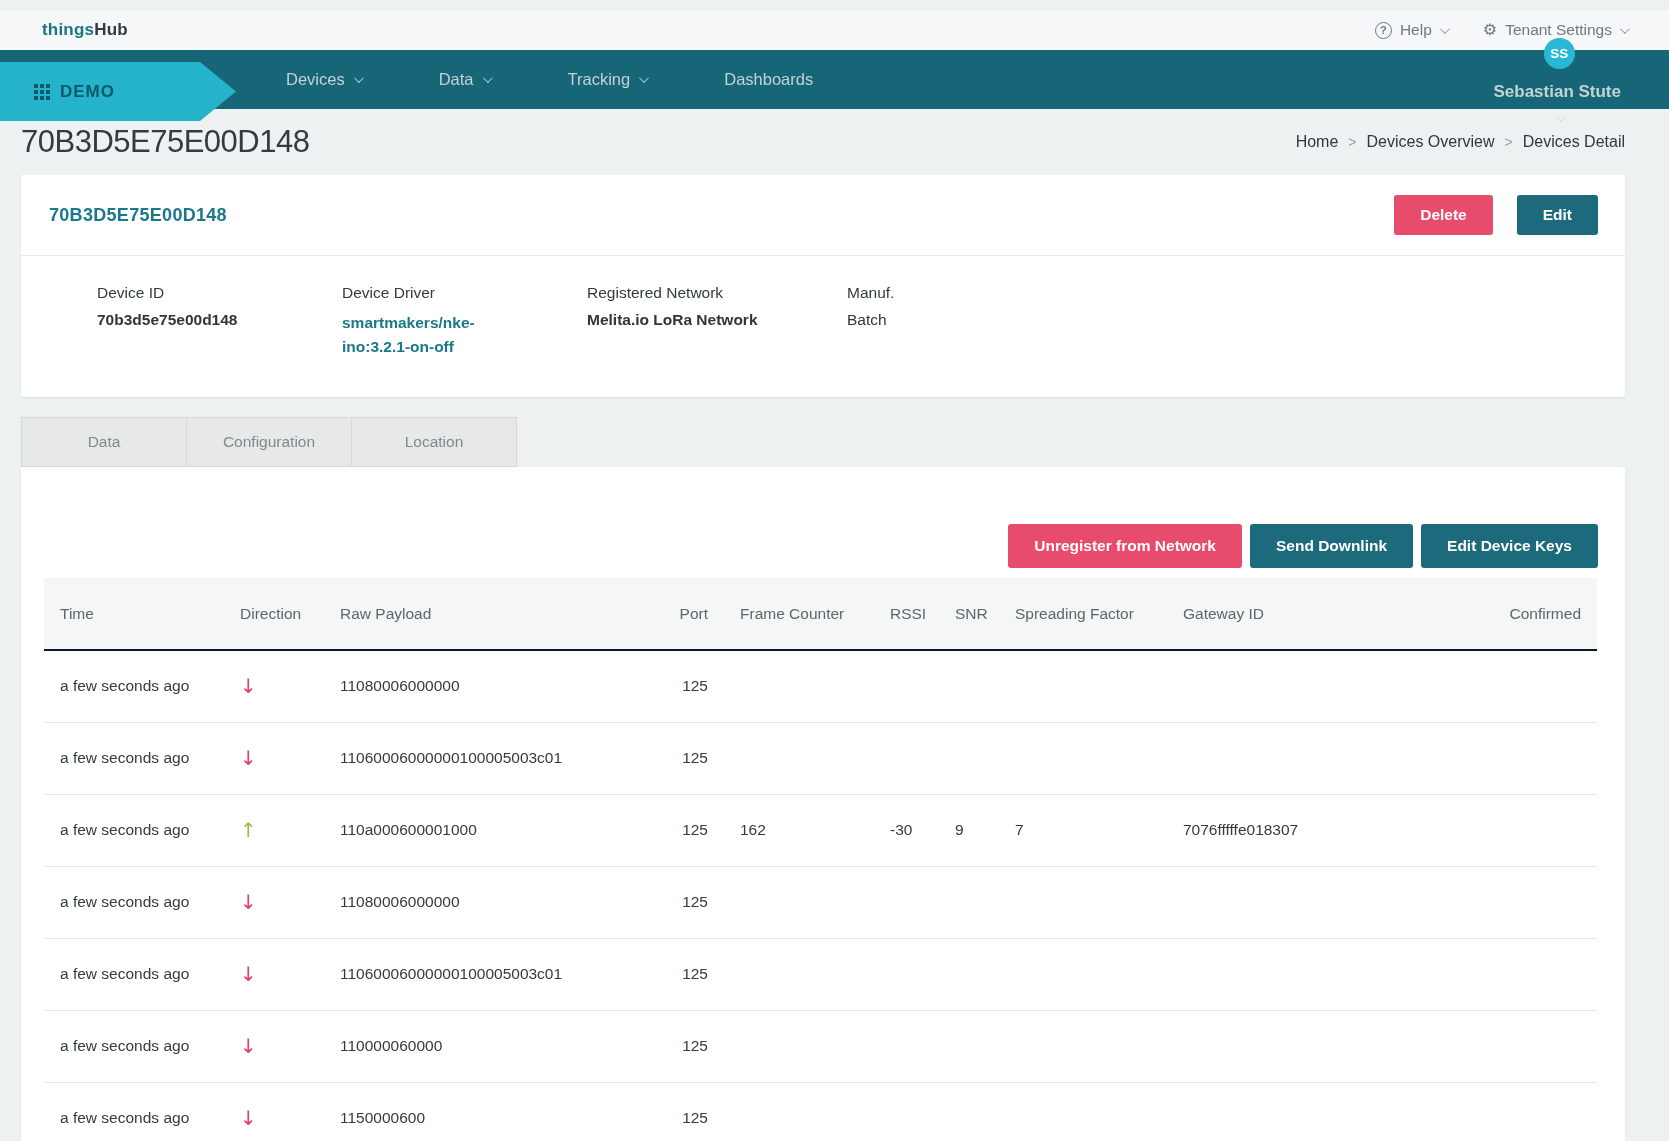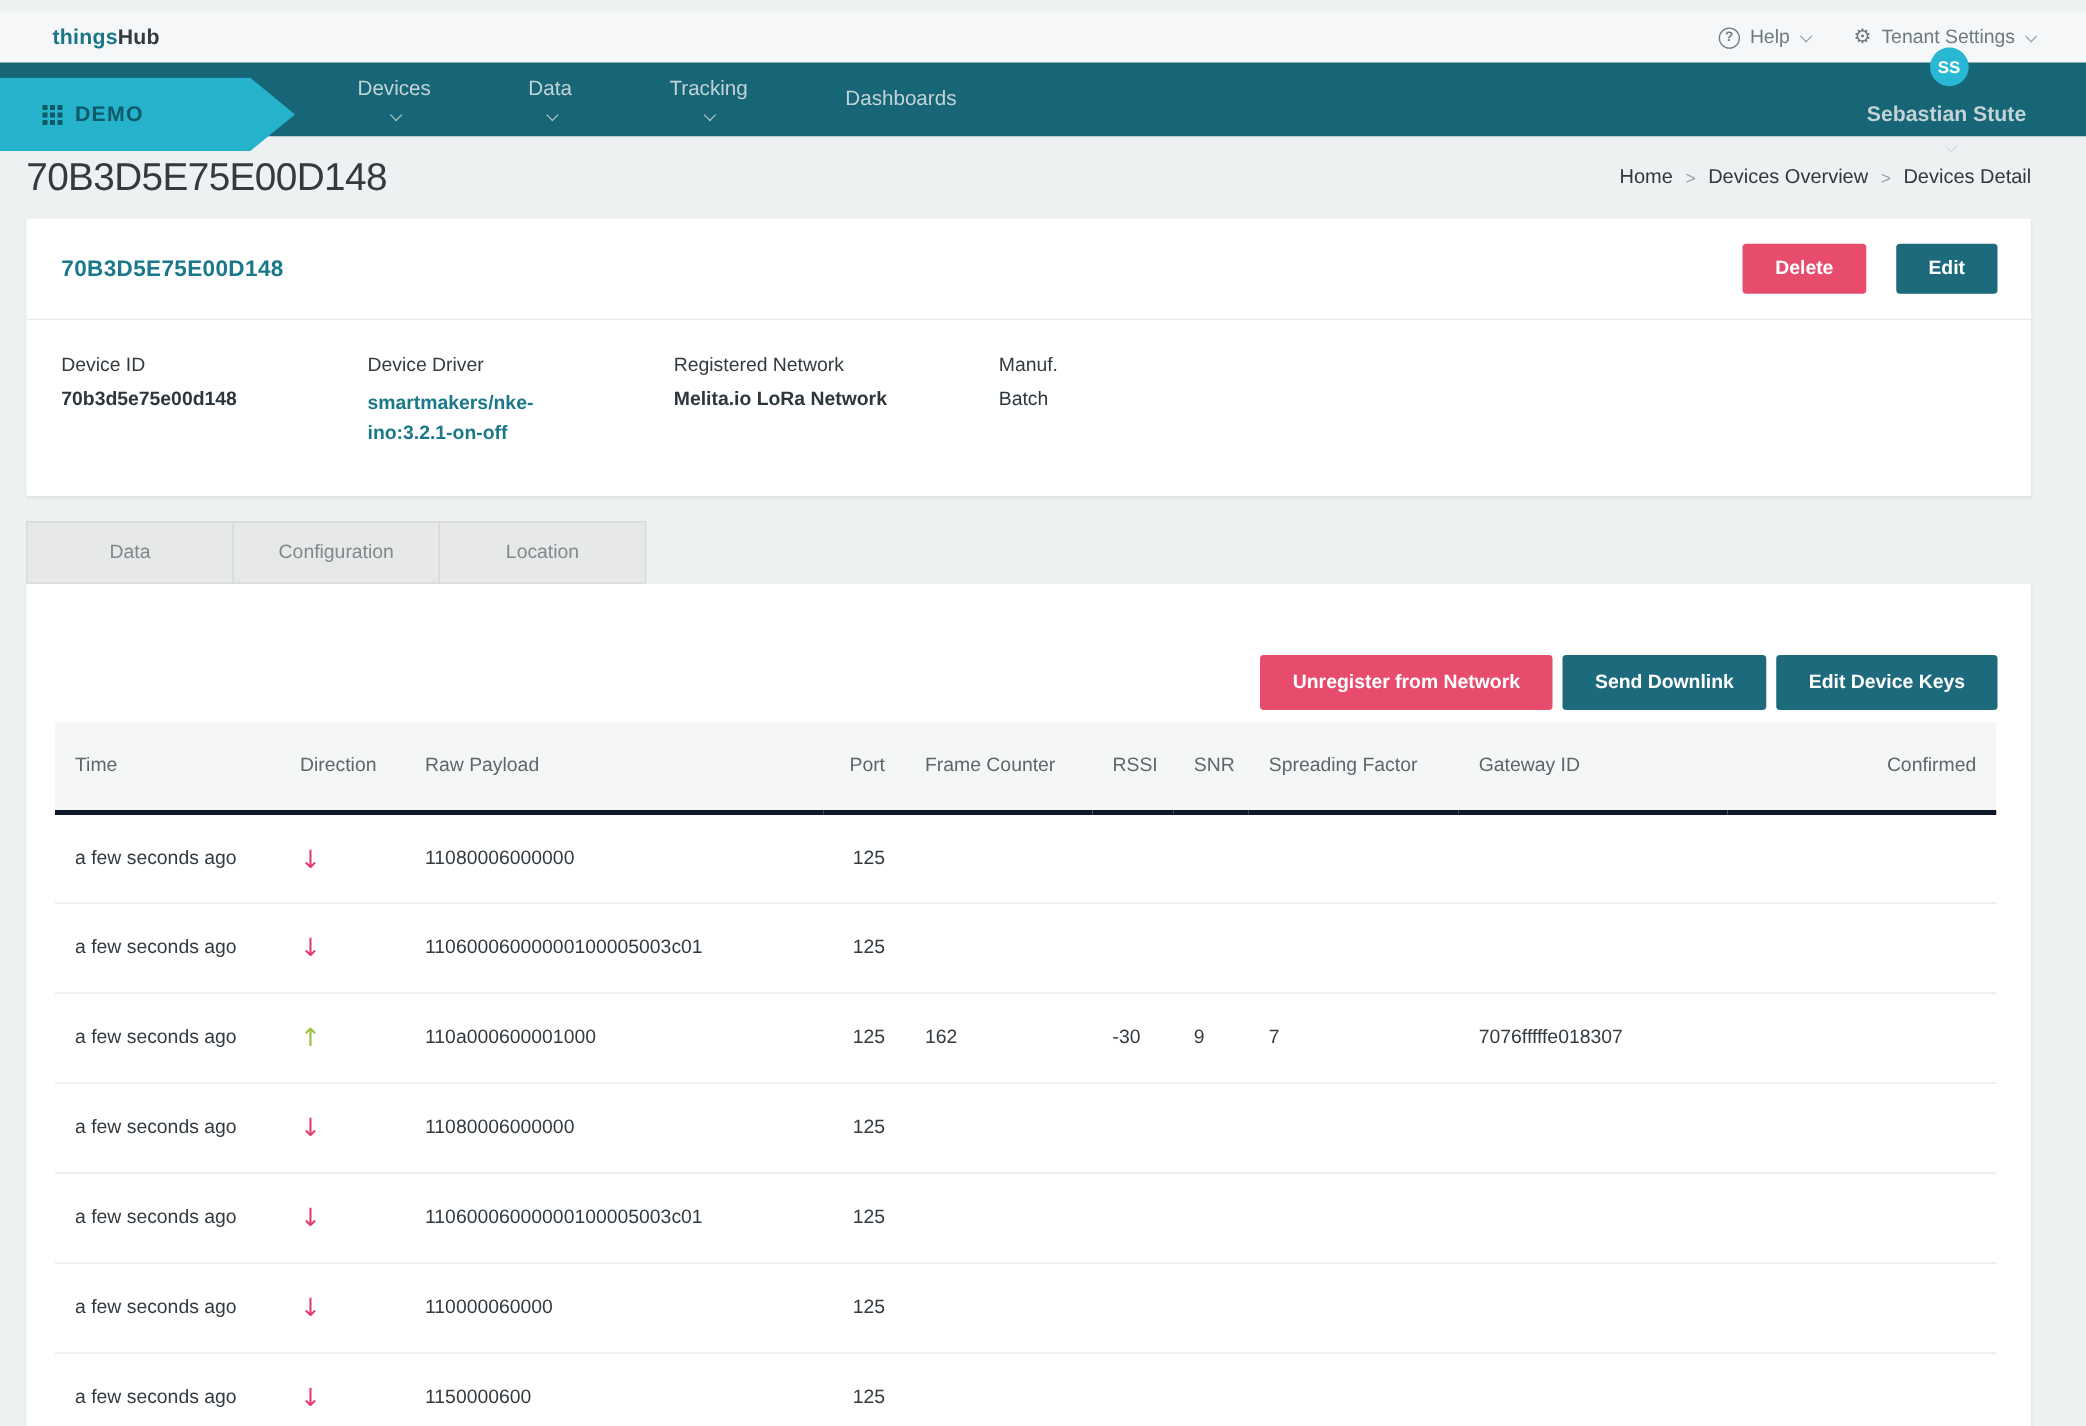--- a/index.html
+++ b/index.html
@@ -38,21 +38,21 @@
   }
   .tenant-wedge{
     height:59px; width:238px; background:#25b2cb; flex:0 0 auto;
     clip-path:polygon(0 0,200px 0,236px 50%,200px 100%,0 100%);
     display:flex; align-items:center; padding-left:34px; gap:10px; cursor:pointer;margin-top:24px;
   }
   .grid-icon{ display:grid; grid-template-columns:repeat(3,4px); grid-auto-rows:4px; gap:2px; }
   .grid-icon i{ background:#0d5968; display:block; }
   .tenant-name{ color:#0d5968; font-weight:700; font-size:17px; letter-spacing:1px; }
   .nav-items{ display:flex; align-items:center; gap:78px; margin-left:48px; }
-  .nav-item{ color:#c3d2d4; font-size:16.5px; display:flex; align-items:center; gap:9px; cursor:pointer;flex-direction:column; }
+  .nav-item{ color:#c3d2d4; font-size:16.5px; display:flex; align-items:center; gap:9px; cursor:pointer; }
   .nav-item .chev{ opacity:.9; }
   .nav-right{ position:absolute; right:44px; display:flex; align-items:center; gap:13px; cursor:pointer;flex-direction:column; }
   .avatar{
     width:31px; height:31px; border-radius:50%; background:#29b8d4; color:#fff;
     display:flex; align-items:center; justify-content:center; font-size:13.5px; font-weight:700;
   }
   .user-name{ color:#c3d2d4; font-size:17px; font-weight:600; margin-right:4px; }
   .nav-right .chev{ color:#c3d2d4; }
   
   .heading-row{
@@ -75,21 +75,21 @@
     padding:20px 27px 20px 28px; border-bottom:1px solid #e8eaeb;
   }
   .device-card-title{ color:#19788c; font-size:18px; font-weight:700; letter-spacing:.3px; }
   .btn{
     border:none; border-radius:3px; color:#fff; font-weight:700; font-size:15.5px;
     font-family:"Liberation Sans", sans-serif; padding:0 26px; height:40px; cursor:pointer;
   }
   .btn-danger{ background:#e84c6d; }
   .btn-primary{ background:#1d6a7d; }
   .head-buttons{ display:flex; gap:24px; }
-  .fields-row{ display:flex; padding:28px 28px 38px 28px; }
+  .fields-row{ display:flex; padding:28px 28px 38px 28px;margin-left:48px; }
   .field{ flex:0 0 245px; }
   .field.f-network{ flex:0 0 260px; }
   .field.f-manuf{ flex:1 1 auto; }
   .field-label{ font-size:15.5px; color:#333b41; margin-bottom:9px; }
   .field-value{ font-size:15.5px; font-weight:700; color:#2c363c; }
   .field-value.plain{ font-weight:400; }
   .field-value.link{ color:#1a7889; max-width:180px; line-height:1.55; cursor:pointer; overflow-wrap:break-word; }
   
   .tabs{ display:flex; margin:18px 44px 0 21px; }
   .tab{
@@ -102,21 +102,21 @@
     background:#fff; color:#2f383e; border-bottom:2px solid #1f8fa8;
   }
   
   .content-card{ min-height:703px; padding-bottom:10px; }
   .actions-row{ display:flex; justify-content:flex-end; gap:8px; padding:57px 27px 10px 27px; }
   .actions-row .btn{ height:44px; }
   
   table.net{ border-collapse:collapse; table-layout:fixed; width:calc(100% - 51px); margin:0 28px 0 23px; }
   table.net th{
     background:#f5f6f6; height:72px; font-weight:400; color:#5c666c; font-size:15.5px;
-    text-align:left; padding:0 0 0 16px; border-bottom:4px solid #0f172a;
+    text-align:left; padding:0 0 0 16px; border-bottom:2px solid #0f172a;
   }
   table.net th.right, table.net td.right{ text-align:right; padding:0 16px 0 0; }
   table.net td{
     height:72px; font-size:15.5px; color:#333b41; padding:0 0 0 16px;
     border-bottom:1px solid #e4e7e8; white-space:nowrap; overflow:hidden;
   }
   .arrow{ font-size:20px; font-weight:400; font-family:"DejaVu Sans", sans-serif; }
   .dir-down{ color:#e23d6d; }
   .dir-up{ color:#97c13c; }
 </style>

